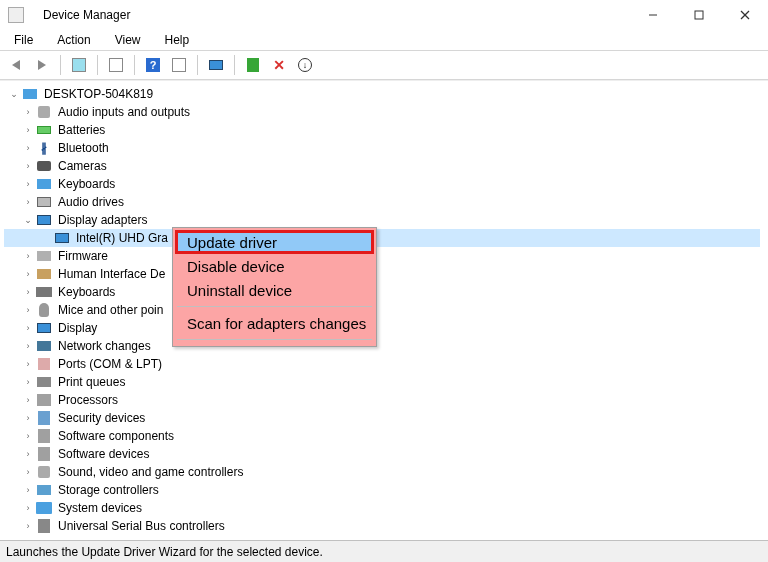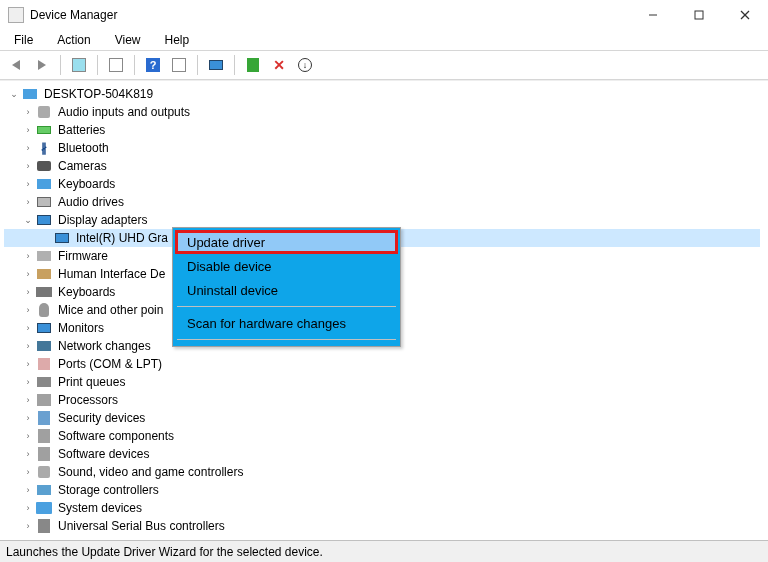--- a/index.html
+++ b/index.html
@@ -1,21 +1,21 @@
 <!DOCTYPE html>
 <html><head>
 <meta charset="utf-8">
 <style>
 * { box-sizing: border-box; margin: 0; padding: 0; font-family: "Segoe UI", Tahoma, sans-serif; }
 body { background: #fff; width: 768px; height: 562px; overflow: hidden; position: relative; font-size: 12px; }
 
 
 .titlebar { height: 30px; display: flex; align-items: center; padding-left: 8px; border-bottom: 1px solid transparent; }
 .titlebar .app-icon { width: 16px; height: 16px; margin-right: 6px; background:#efefef; border:1px solid #aaa; display:inline-block; }
-.titlebar .title { font-size: 12px; }
+.titlebar .title { font-size: 12px; margin-left: 13px; }
 .titlebar .win-controls { margin-left: auto; display: flex; }
 .titlebar .win-btn { width: 46px; height: 30px; display:flex; align-items:center; justify-content:center; font-size:11px; color:#333; }
 .titlebar .win-btn svg { width:10px; height:10px; }
 
 
 .menubar { height: 20px; display:flex; align-items:center; padding-left:6px; gap:8px; }
 .menubar .menu-item { padding: 2px 8px; font-size:12px; }
 
 
 .toolbar { height: 30px; border-top:1px solid #d6d6d6; border-bottom:1px solid #d6d6d6; display:flex; align-items:center; padding-left:4px; gap:2px; }
@@ -28,21 +28,21 @@
 .node { display:flex; align-items:center; height:18px; white-space:nowrap; }
 .arrow { width:12px; display:inline-flex; justify-content:center; font-size:9px; color:#666; margin-right:2px; margin-left:4px; }
 .arrow.blank { visibility:hidden; }
 .dev-icon { width:16px; height:16px; margin-right:6px; display:inline-flex; align-items:center; justify-content:center; }
 .indent-1 { padding-left: 14px; }
 .indent-2 { padding-left: 32px; }
 .label { font-size:12px; }
 .selected { background:#cde8ff; }
 
 
-.context-menu { position:absolute; background:#0ea5e9; border:1px solid #a0a0a0; box-shadow:2px 2px 3px rgba(0,0,0,0.2); width:229px; z-index:10; font-size:13px; padding: 2px;}
+.context-menu { position:absolute; background:#fca5a5; border:1px solid #a0a0a0; box-shadow:2px 2px 3px rgba(0,0,0,0.2); width:205px; z-index:10; font-size:15px; padding: 2px;}
 .context-item { height: 24px; display:flex; align-items:center; padding-left:12px; }
 .context-item.highlight { background:#91c9f7; border: 3px solid #e21a1a; box-sizing:border-box; padding-left:9px;}
 .context-item.bold { font-weight:600; }
 .context-sep { height:1px; background:#c0c0c0; margin:4px 2px; }
 
 
 .statusbar { position:absolute; bottom:0; left:0; right:0; height:22px; border-top:1px solid #c0c0c0; background:#f0f0f0; display:flex; align-items:center; padding-left:6px; font-size:12px; }
 
 
 .ic-folder { width:16px; height:12px; background:#4aa0e0; border-radius:1px; display:inline-block; }
@@ -241,21 +241,21 @@
         <span class="dev-icon">
           <span class="ic-mouse"></span>
         </span>
         <span class="label">Mice and other poin</span>
       </div>
       <div class="node indent-1">
         <span class="arrow">›</span>
         <span class="dev-icon">
           <span class="ic-monitor"></span>
         </span>
-        <span class="label">Monitors</span>
+        <span class="label">Display</span>
       </div>
       <div class="node indent-1">
         <span class="arrow">›</span>
         <span class="dev-icon">
           <span class="ic-net"></span>
         </span>
         <span class="label">Network changes</span>
       </div>
       <div class="node indent-1">
         <span class="arrow">›</span>
@@ -327,20 +327,20 @@
         </span>
         <span class="label">Universal Serial Bus controllers</span>
       </div>
     </div>
 
   <div class="context-menu" style="top:146px; left:172px;">
     <div class="context-item highlight">Update driver</div>
     <div class="context-item">Disable device</div>
     <div class="context-item">Uninstall device</div>
     <div class="context-sep"></div>
-    <div class="context-item">Scan for hardware changes</div>
+    <div class="context-item">Scan for adapters changes</div>
     <div class="context-sep"></div>
   </div>
 </div>
 
 <div class="statusbar">
   <span>Launches the Update Driver Wizard for the selected device.</span>
 </div>
 
 </body></html>

